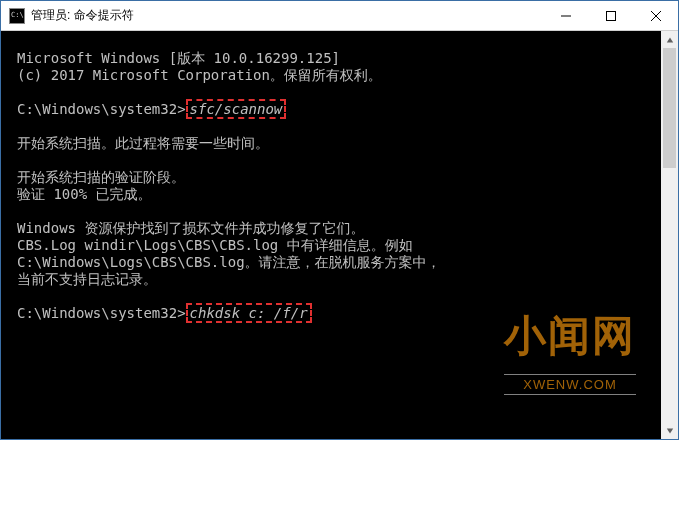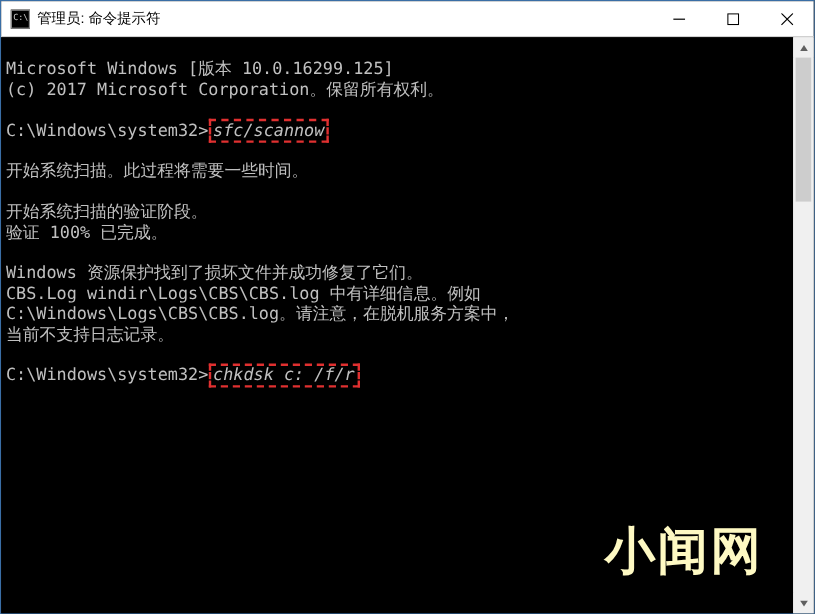--- a/index.html
+++ b/index.html
@@ -1,33 +1,33 @@
 <!DOCTYPE html>
 <html><head>
 <meta charset="utf-8">
 <style>
   * { margin: 0; padding: 0; box-sizing: border-box; }
   html, body { width: 679px; height: 512px; overflow: hidden; font-family: "Segoe UI", Tahoma, sans-serif; background: #fff; }
-  .window { width: 679px; height: 512px; border: 1px solid #3a6ea5; display: flex; flex-direction: column; background: #000; }
+  .window { width: 679px; height: 440px; border: 1px solid #3a6ea5; display: flex; flex-direction: column; background: #000; }
   .titlebar { height: 30px; background: #fff; display: flex; align-items: center; border-bottom: 1px solid #d0d0d0; }
   .titlebar-icon { width: 16px; height: 16px; margin-left: 8px; margin-right: 6px; background: #000; border: 1px solid #888; position: relative; }
   .titlebar-icon::after { content: "C:\\"; color: #ccc; font-size: 7px; position: absolute; top: 2px; left: 1px; font-family: Consolas, monospace; }
   .titlebar-text { flex: 1; font-size: 12px; color: #000; }
   .win-controls { display: flex; height: 100%; }
   .win-btn { width: 45px; height: 100%; display: flex; align-items: center; justify-content: center; color: #000; }
   .win-btn svg { width: 10px; height: 10px; }
   .terminal-wrap { flex: 1; display: flex; background: #000; position: relative; }
-  .terminal { flex: 1; padding: 2px 4px; font-family: "NSimSun", "SimSun", Consolas, monospace; font-size: 14px; line-height: 17px; color: #c0c0c0; white-space: pre-wrap; word-break: break-all; position: relative; }
+  .terminal { flex: 1; padding: 2px 16px; font-family: "NSimSun", "SimSun", Consolas, monospace; font-size: 14px; line-height: 17px; color: #c0c0c0; white-space: pre-wrap; word-break: break-all; position: relative; }
   .scrollbar { width: 17px; background: #f0f0f0; display: flex; flex-direction: column; }
   .sb-btn { height: 17px; background: #f0f0f0; display: flex; align-items: center; justify-content: center; border: none; }
   .sb-btn svg { width: 8px; height: 8px; fill: #606060; }
   .sb-track { flex: 1; background: #f0f0f0; position: relative; }
   .sb-thumb { position: absolute; top: 0; left: 2px; right: 2px; height: 120px; background: #cdcdcd; }
   .hl { border: 2px dashed #e03030; padding: 0 2px; font-style: italic; }
-  .watermark { position: absolute; right: 25px; bottom: 10px; color: #fef9c3; text-align: center; pointer-events: none; }
+  .watermark { position: absolute; right: 25px; bottom: 10px; color: #a16207; text-align: center; pointer-events: none; }
   .watermark .big { font-size: 42px; font-weight: 900; letter-spacing: 2px; font-family: "Microsoft YaHei", sans-serif; }
   .watermark .small { font-size: 13px; letter-spacing: 1px; border-top: 1px solid rgba(255,255,255,0.5); border-bottom: 1px solid rgba(255,255,255,0.5); padding: 1px 0; margin-top: -4px; font-family: Arial, sans-serif; }
   .ln { display: block; }
   .blank { display: block; height: 17px; }
 </style>
 </head>
 <body>
 
 <div class="window">
 
@@ -52,20 +52,21 @@
           </svg>
       </div>
     </div>
   </div>
 
   <div class="terminal-wrap">
     <div class="terminal">
 <span class="ln">Microsoft Windows [版本 10.0.16299.125]</span><span class="ln">(c) 2017 Microsoft Corporation。保留所有权利。</span><span class="blank"></span><span class="ln"><span>C:\Windows\system32&gt;</span><span class="hl">sfc/scannow</span></span><span class="blank"></span><span class="ln">开始系统扫描。此过程将需要一些时间。</span><span class="blank"></span><span class="ln">开始系统扫描的验证阶段。</span><span class="ln">验证 100% 已完成。</span><span class="blank"></span><span class="ln">Windows 资源保护找到了损坏文件并成功修复了它们。</span><span class="ln">CBS.Log windir\Logs\CBS\CBS.log 中有详细信息。例如</span><span class="ln">C:\Windows\Logs\CBS\CBS.log。请注意，在脱机服务方案中，</span><span class="ln">当前不支持日志记录。</span><span class="blank"></span><span class="ln"><span>C:\Windows\system32&gt;</span><span class="hl">chkdsk c: /f/r</span></span>
       <div class="watermark">
         <div class="big">小闻网</div>
+        <div class="small">XWENW.COM</div>
       </div>
     </div>
 
     <div class="scrollbar">
       <button class="sb-btn">
         <svg viewBox="0 0 10 10">
             <polygon points="5,2 9,8 1,8"></polygon>
           </svg>
       </button>
       <div class="sb-track">

